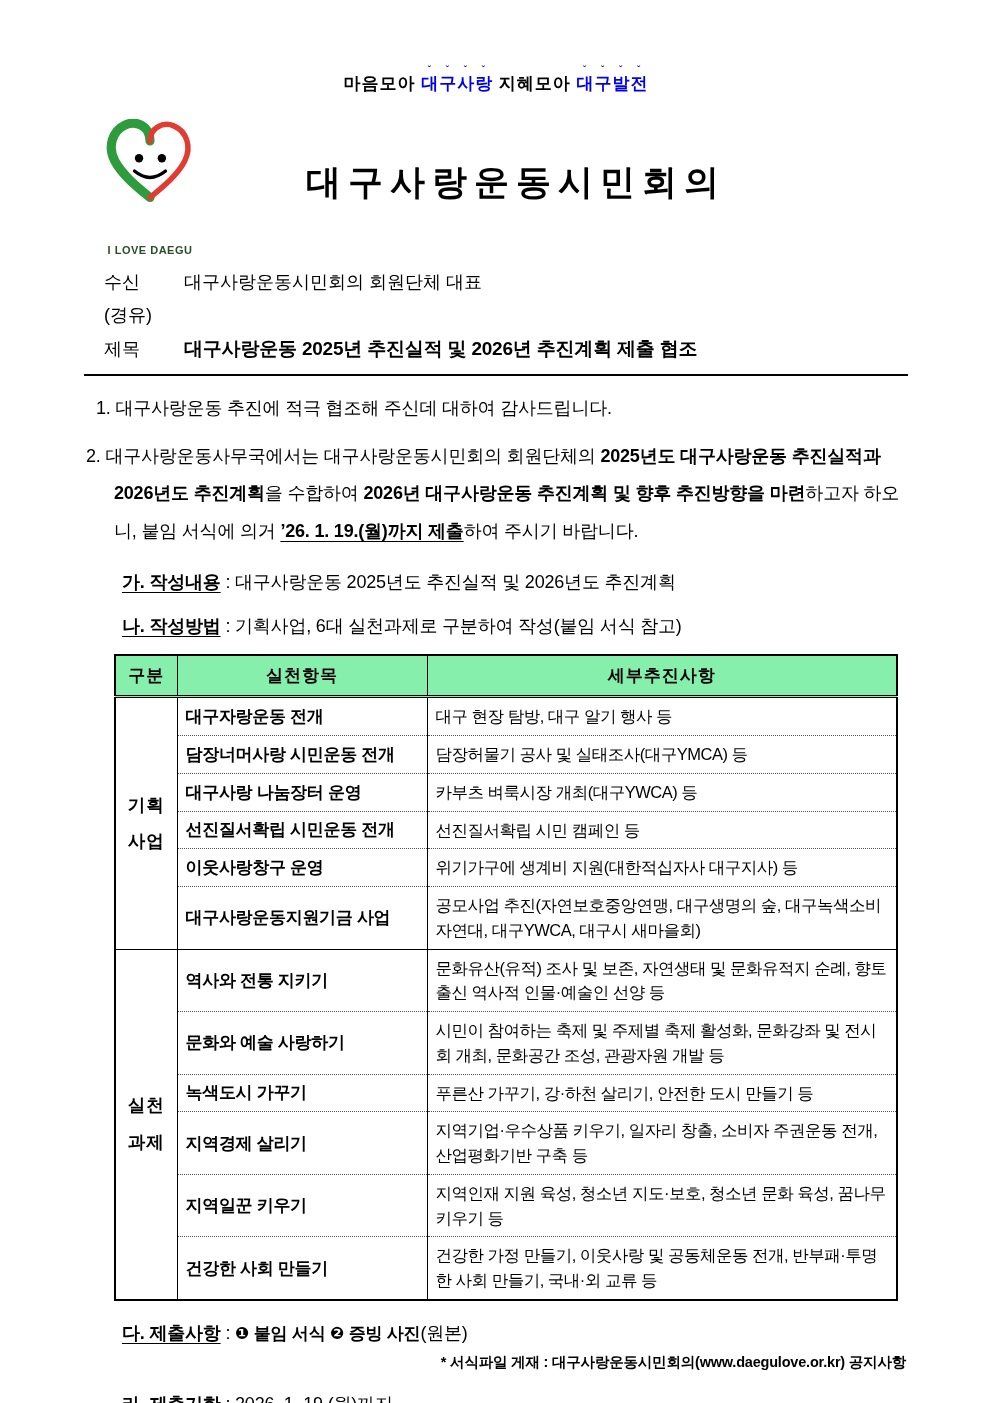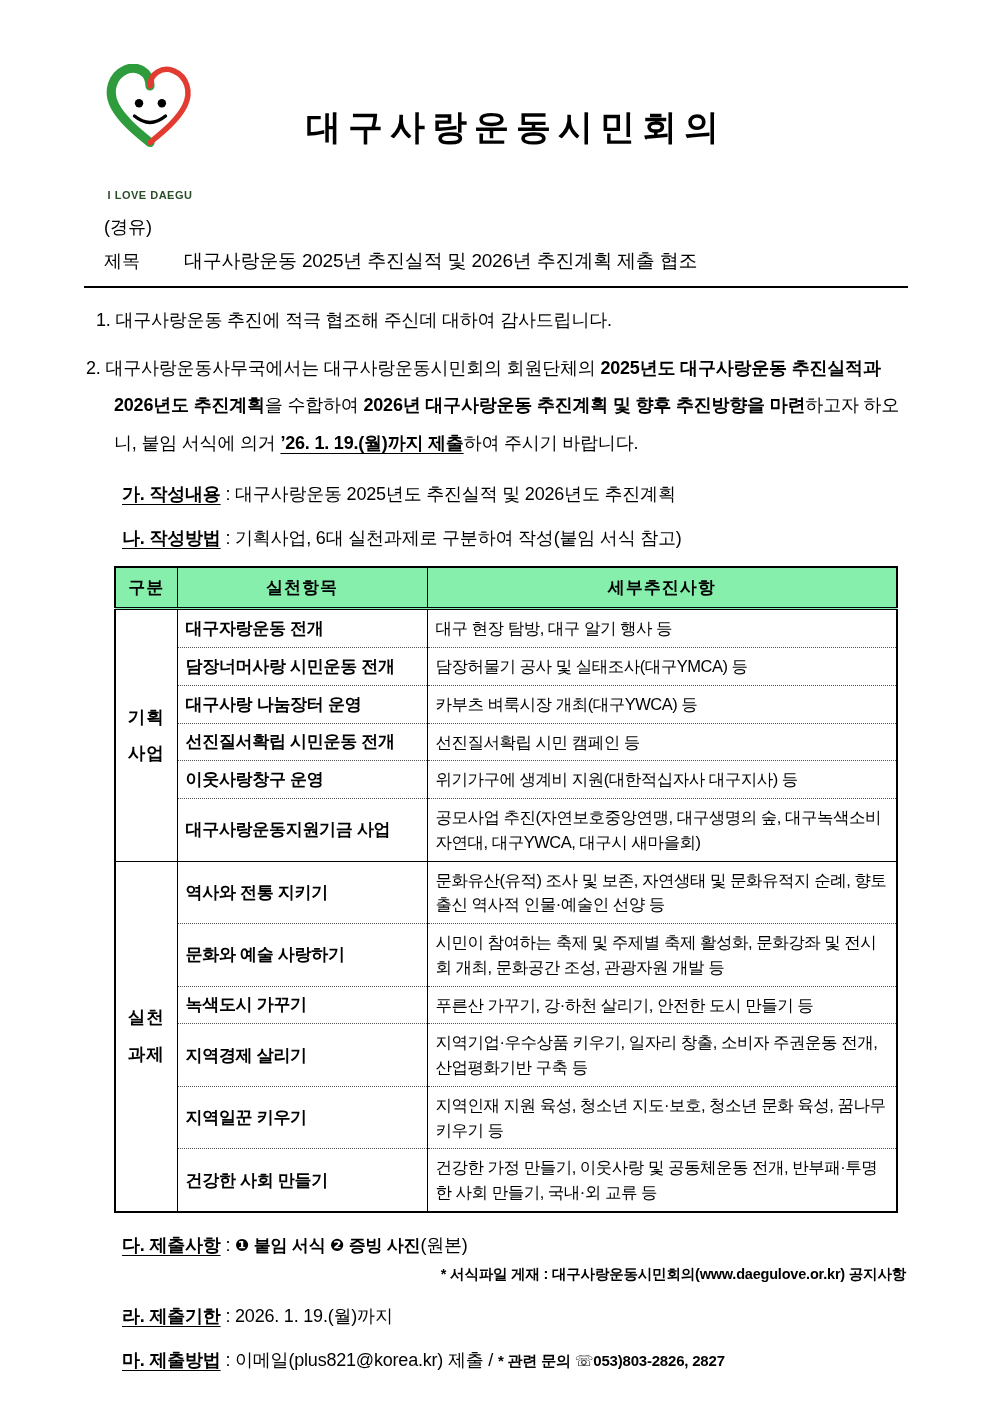--- a/index.html
+++ b/index.html
@@ -19,21 +19,21 @@
   
   .header-row{display:flex;align-items:center;margin:0 0 14px 8px;}
   .logo-box{width:112px;display:flex;flex-direction:column;align-items:center;flex:none;gap:40px;}
   .logo-caption{font-size:11px;font-weight:bold;color:#2a4d2a;letter-spacing:.5px;margin-top:1px;}
   .org-title{flex:1;text-align:center;font-size:35px;font-weight:bold;letter-spacing:7px;margin:0 0 10px 0;}
   .header-spacer{width:80px;flex:none;}
   
   .meta{font-size:18px;margin-left:18px;}
   .meta-row{display:flex;align-items:baseline;margin:9px 0;}
   .meta-label{width:80px;flex:none;}
-  .subject-text{font-weight:normal;font-size:19px;letter-spacing:-0.2px;}
+  .subject-text{font-weight:bold;font-size:19px;letter-spacing:-0.2px;}
   .rule{border:none;border-top:2px solid #000;margin:12px -2px 0 -2px;}
   
   .para{font-size:18px;letter-spacing:-0.2px;}
   .para1{margin:20px 0 0 10px;}
   .para2{margin:18px 0 0 0;line-height:2.08;padding-left:28px;text-indent:-28px;}
   .b{font-weight:bold;}
   .bu{font-weight:bold;text-decoration:underline;text-underline-offset:4px;}
   .sub-item{font-size:18px;margin:20px 0 0 36px;letter-spacing:-0.2px;}
   .sub-label{font-weight:bold;text-decoration:underline;text-underline-offset:4px;}
   
@@ -60,37 +60,42 @@
   
   .footnote{margin:8px 0 0 68px;font-size:14.5px;font-weight:bold;letter-spacing:-0.2px;text-align:right;}
   .ma-note{font-weight:bold;font-size:15px;}
   .circled{font-size:17px;}
 </style>
 </head>
 <body>
 
 <div class="page">
 
+  <p class="slogan"><span>마음모아 </span><span class="hl">대구사랑</span><span> 지혜모아 </span><span class="hl">대구발전</span></p>
 
   <div class="header-row">
     <div class="logo-box">
       <svg width="92" height="84" viewBox="0 0 100 92">
         <path d="M50 24 C50 8 35 1 23 6.5 C9 13 3 30 11.5 46 C20 62 38 76 50 86" fill="none" stroke="#2e9b3c" stroke-width="10" stroke-linecap="round"></path>
         <path d="M50 24 C50 10 64 2.5 76 7.5 C90 13.5 96 30 88 46 C80 62 62 76 50 86" fill="none" stroke="#e23c32" stroke-width="6" stroke-linecap="round"></path>
         <circle cx="38" cy="43" r="4.6" fill="#000"></circle>
         <circle cx="63" cy="43" r="4.6" fill="#000"></circle>
         <path d="M33 57 Q50 71 67 57" fill="none" stroke="#000" stroke-width="3.6" stroke-linecap="round"></path>
       </svg>
       <div class="logo-caption">I LOVE DAEGU</div>
     </div>
     <h1 class="org-title">대구사랑운동시민회의</h1>
     <div class="header-spacer"></div>
   </div>
 
   <div class="meta">
+    <div class="meta-row">
+      <span class="meta-label">수신</span>
+      <span>대구사랑운동시민회의 회원단체 대표</span>
+    </div>
     <div class="meta-row">
       <span class="meta-label">(경유)</span>
     </div>
     <div class="meta-row">
       <span class="meta-label">제목</span>
       <span class="subject-text">대구사랑운동 2025년 추진실적 및 2026년 추진계획 제출 협조</span>
     </div>
   </div>
 
   <hr class="rule">

